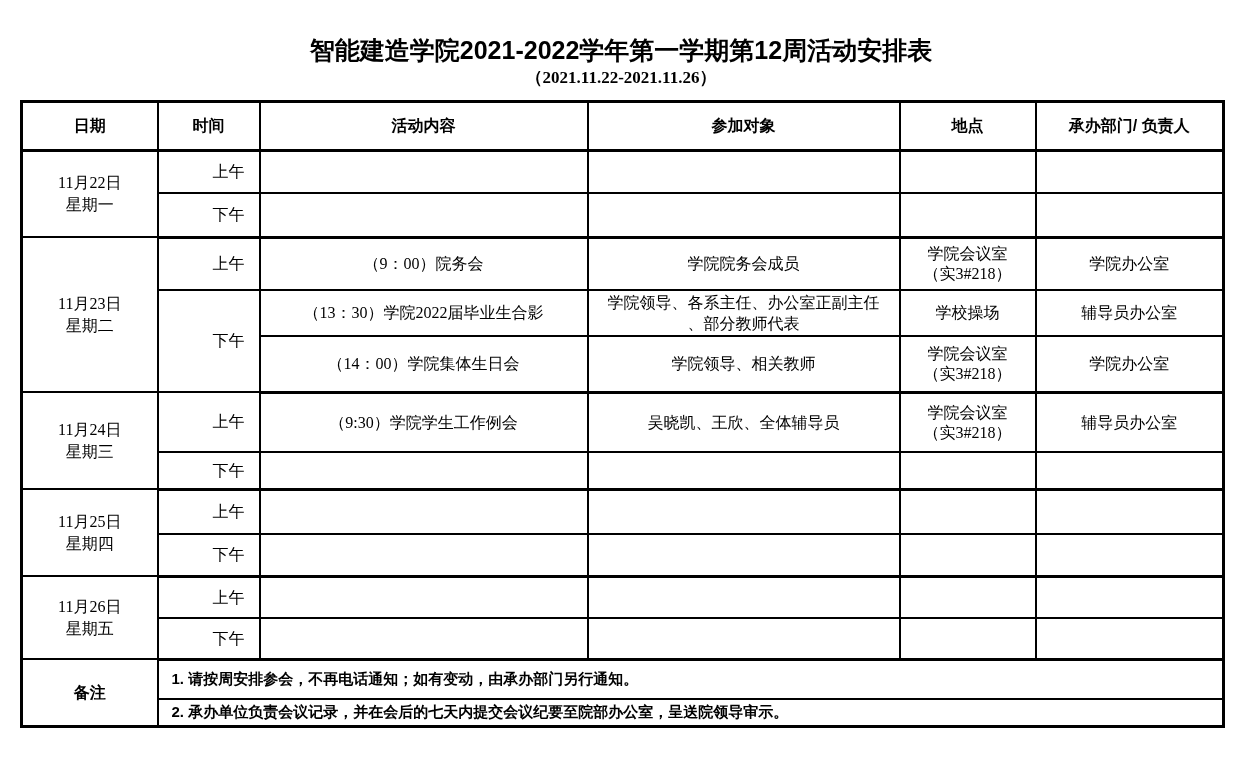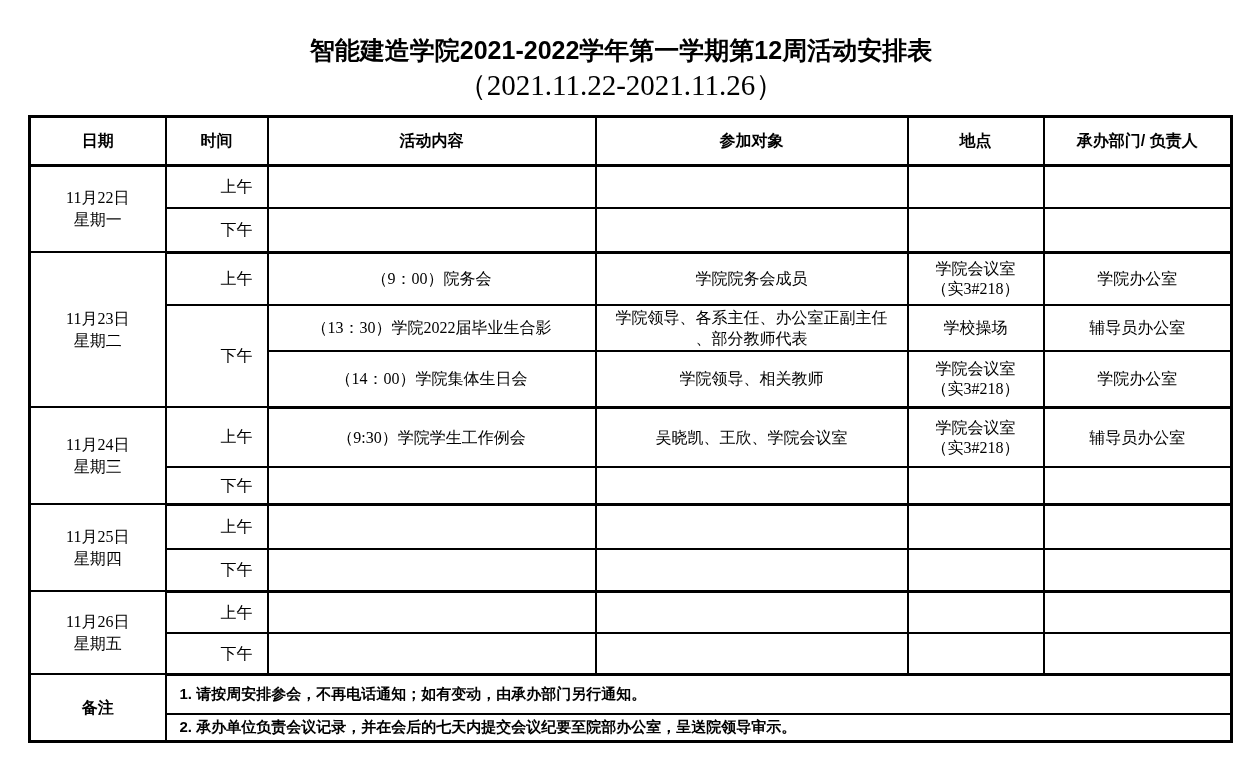--- a/index.html
+++ b/index.html
@@ -10,28 +10,28 @@
     color: #000000;
     font-family: "Liberation Serif", serif;
     overflow: hidden;
   }
   .title-block { margin-top: 34px; width: 1202px; margin-left: 20px; text-align: center; }
   .title-line1 {
     font-size: 25px; font-weight: bold; line-height: 1.3;
     font-family: Liberation Sans, sans-serif;
   }
   .title-line2 {
-    font-size: 29px; font-weight: normal; line-height: 1.25;
+    font-size: 17px; font-weight: bold; line-height: 1.25;
     font-family: "Liberation Serif", serif;
   }
   table.schedule {
     border-collapse: collapse;
     table-layout: fixed;
     width: 1202px;
-    margin-left: 28px;
+    margin-left: 20px;
     margin-top: 12px;
     border: 3px solid #000;
   }
   td, th {
     border: 2px solid #000;
     text-align: center;
     vertical-align: middle;
     font-size: 16px;
     line-height: 1.35;
     padding: 0 4px;
@@ -130,21 +130,21 @@
     <td class="location-cell">学院会议室
 （实3#218）</td>
     <td class="organizer-cell">学院办公室</td>
   </tr>
 
   <tr style="height:60px">
     <td class="date-cell" rowspan="2">11月24日
 星期三</td>
     <td class="time-cell">上午</td>
     <td class="activity-cell">（9:30）学院学生工作例会</td>
-    <td class="participants-cell">吴晓凯、王欣、学院会议室</td>
+    <td class="participants-cell">吴晓凯、王欣、全体辅导员</td>
     <td class="location-cell">学院会议室
 （实3#218）</td>
     <td class="organizer-cell">辅导员办公室</td>
   </tr>
   <tr class="group-end" style="height:37px">
     <td class="time-cell">下午</td>
     <td class="activity-cell"></td>
     <td class="participants-cell"></td>
     <td class="location-cell"></td>
     <td class="organizer-cell"></td>

